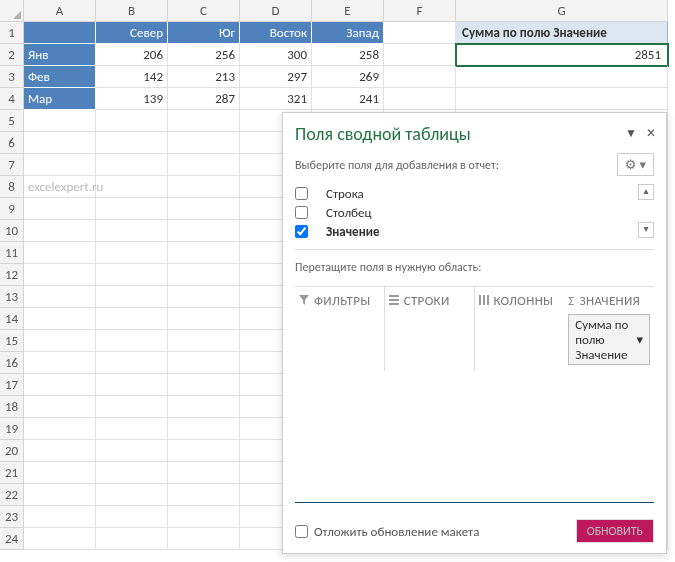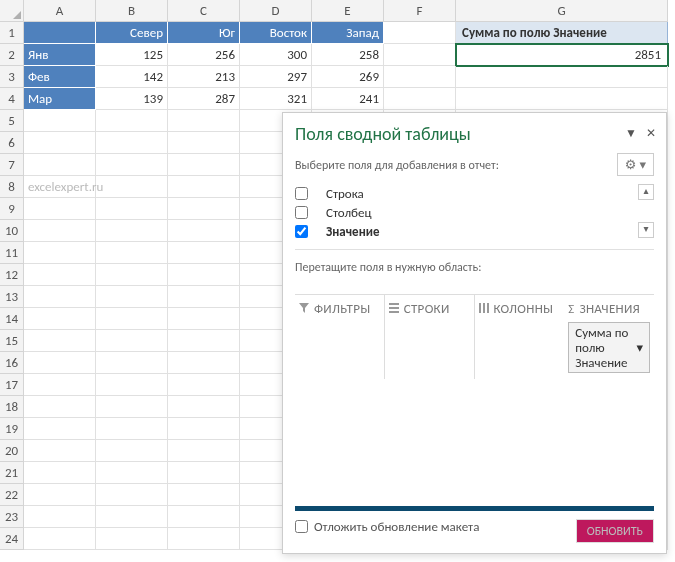--- a/index.html
+++ b/index.html
@@ -23,28 +23,28 @@
 .closer span{cursor:pointer;margin-left:6px;font-size:12px}
 .subrow{display:flex;align-items:center;justify-content:space-between;margin:8px 0}
 .sub{color:#666;font-size:12px}
 .gear{border:1px solid #ccc;padding:3px 7px;color:#777}
 .fields{border-bottom:1px solid #e0e0e0;padding-bottom:8px;margin-bottom:10px;position:relative}
 .fld{padding:2px 0;display:flex;align-items:center;gap:18px}
 .fld input{width:13px;height:13px}
 .fld.ck{font-weight:bold}
 .scroller{position:absolute;right:0;top:0;width:16px}
 .scroller div{border:1px solid #ccc;width:16px;height:16px;text-align:center;line-height:12px;color:#666;font-size:10px;margin-bottom:22px}
-.drag{font-size:12px;color:#666;margin-bottom:20px}
+.drag{font-size:12px;color:#666;margin-bottom:12px}
 .zones{display:grid;grid-template-columns:1fr 1fr 1fr 1fr;gap:0}
 .zone{border-top:1px solid #ddd;min-height:74px;padding:6px 4px}
 .zone.bl{border-right:1px solid #ddd}
 .zlbl{color:#777;font-size:11px;letter-spacing:0.3px;display:flex;align-items:center;gap:5px}
 .zlbl svg{width:10px;height:10px}
 .pill{background:#f3f3f3;border:1px solid #bbb;padding:2px 6px;margin-top:6px;font-size:12px;display:flex;justify-content:space-between;align-items:center}
-.footer{position:absolute;bottom:10px;left:12px;right:12px;display:flex;justify-content:space-between;align-items:flex-start;border-top:5px solid #0c4a6e;padding-top:8px}
+.footer{position:absolute;bottom:10px;left:12px;right:12px;display:flex;justify-content:space-between;align-items:center;border-top:1px solid #0c4a6e;padding-top:16px}
 .footer label{font-size:12px;color:#555;display:flex;align-items:center;gap:6px}
 .upd{border:1px solid #ddd;color:#bbb;padding:4px 10px;font-size:12px;background:#be185d}
 </style>
 </head>
 <body>
 
 <div class="grid">
 
   <div class="corner"></div>
   <div class="hdr">A</div>
@@ -59,21 +59,21 @@
   <div class="cell blue l"></div>
   <div class="cell blue">Север</div>
   <div class="cell blue">Юг</div>
   <div class="cell blue">Восток</div>
   <div class="cell blue">Запад</div>
   <div class="cell"></div>
   <div class="cell pvhdr">Сумма по полю Значение</div>
 
   <div class="hdr">2</div>
   <div class="cell blue l">Янв</div>
-  <div class="cell">125</div>
+  <div class="cell">206</div>
   <div class="cell">256</div>
   <div class="cell">300</div>
   <div class="cell">258</div>
   <div class="cell"></div>
   <div class="cell pvcell sel">2851</div>
 
   <div class="hdr">3</div>
   <div class="cell blue l">Фев</div>
   <div class="cell">142</div>
   <div class="cell">213</div>

